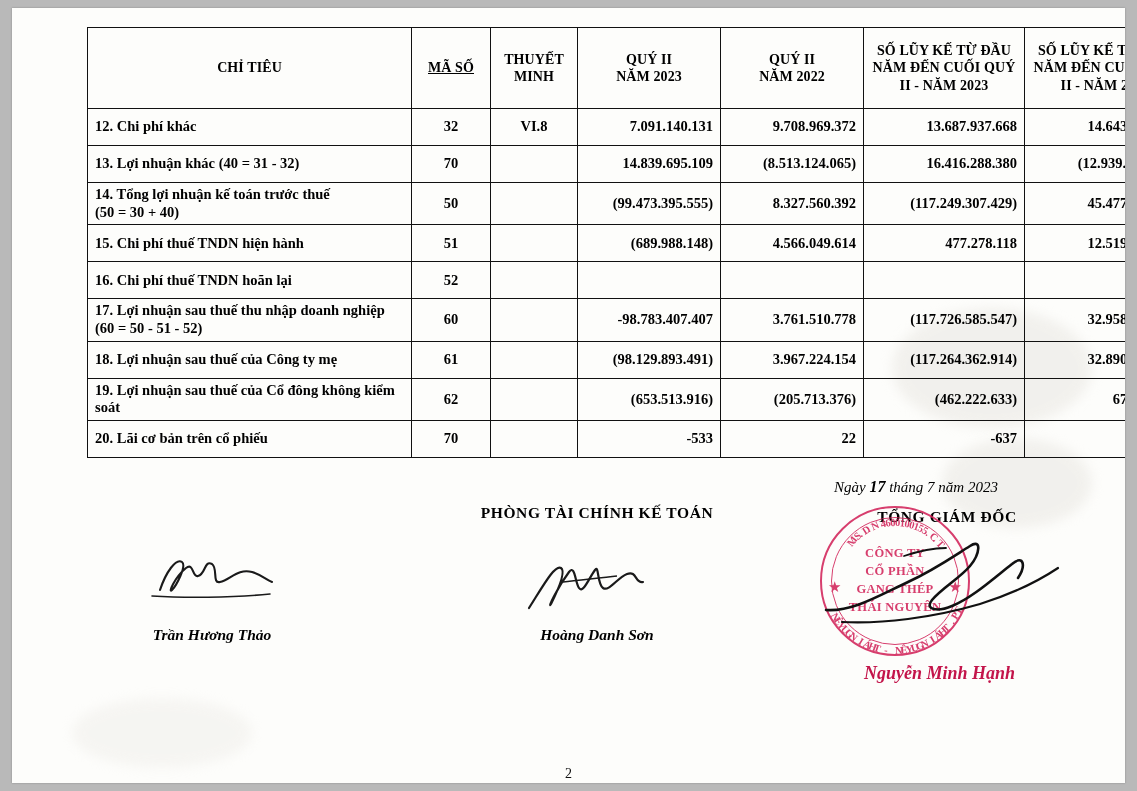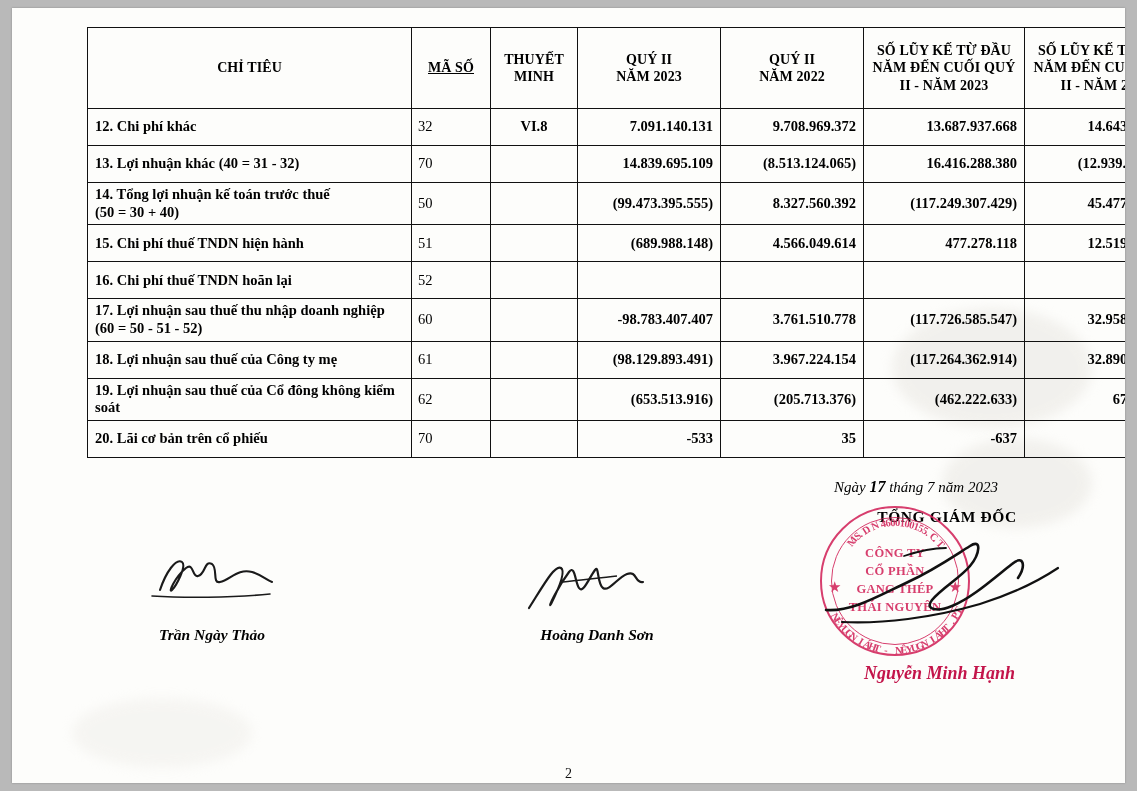--- a/index.html
+++ b/index.html
@@ -62,22 +62,22 @@
   .c-num-w { width: 148px; text-align: right; }
 
   tbody td.label {
     text-align: left;
     font-weight: bold;
     font-size: 14.5px;
     padding-left: 7px;
     padding-right: 4px;
   }
   tbody td.code {
-    text-align: left;
-    font-weight: normal;
+    text-align: center;
+    font-weight: bold;
   }
   tbody td.note {
     text-align: center;
     font-weight: bold;
   }
   tbody td.num {
     text-align: right;
     font-weight: bold;
     padding-right: 7px;
     white-space: nowrap;
@@ -311,43 +311,46 @@
         <td class="num">67.622.992</td>
       </tr>
 
       <tr>
         <td class="label">
           <div>20. Lãi cơ bản trên cổ phiếu</div>
         </td>
         <td class="code">70</td>
         <td class="note"></td>
         <td class="num">-533</td>
-        <td class="num">35</td>
+        <td class="num">22</td>
         <td class="num">-637</td>
         <td class="num">179</td>
       </tr>
     </tbody>
   </table>
 
   <div class="sig-area">
 
     <div class="date-line" style="left:822px;top:470px;">
       <span>Ngày</span>
       <span class="handwrite" style="text-decoration: underline; text-decoration-color: transparent;">17</span>
       <span>tháng 7 năm 2023</span>
     </div>
 
     <svg class="ink" style="left:130px;top:530px;" width="150" height="70" viewBox="0 0 150 70">
       <path d="M18,52 C24,34 34,20 40,24 C45,28 34,48 30,52 C26,56 32,40 44,30 C52,24 50,40 56,38 C64,36 62,22 70,26 C76,30 70,46 78,44 C88,42 96,30 110,34 C120,37 124,42 130,44" fill="none" stroke="#1a1a1a" stroke-width="2.1" stroke-linecap="round"></path>
       <path d="M10,58 C40,60 90,60 128,56" fill="none" stroke="#1a1a1a" stroke-width="1.6" stroke-linecap="round"></path>
     </svg>
     <div class="sig-block" style="left:60px;top:618px;width:280px;">
-      <div class="sig-name">Trần Ngày Thảo</div>
-    </div>
-
+      <div class="sig-name">Trần Hương Thảo</div>
+    </div>
+
+    <div class="sig-block" style="left:425px;top:496px;width:320px;">
+      <div class="sig-title">PHÒNG TÀI CHÍNH KẾ TOÁN</div>
+    </div>
     <svg class="ink" style="left:505px;top:540px;" width="140" height="70" viewBox="0 0 140 70">
       <path d="M12,60 C26,38 38,16 44,20 C50,24 38,48 34,56 C30,62 40,40 52,24 C58,16 58,34 62,40 C66,46 72,30 78,22 C82,16 80,36 86,40 C92,44 100,30 110,26 C120,22 118,36 126,34" fill="none" stroke="#1a1a1a" stroke-width="2.2" stroke-linecap="round"></path>
       <path d="M46,34 C62,32 84,30 100,28" fill="none" stroke="#1a1a1a" stroke-width="1.5"></path>
     </svg>
     <div class="sig-block" style="left:425px;top:618px;width:320px;">
       <div class="sig-name">Hoàng Danh Sơn</div>
     </div>
 
     <div class="sig-block" style="left:790px;top:500px;width:290px;">
       <div class="sig-title">TỔNG GIÁM ĐỐC</div>

